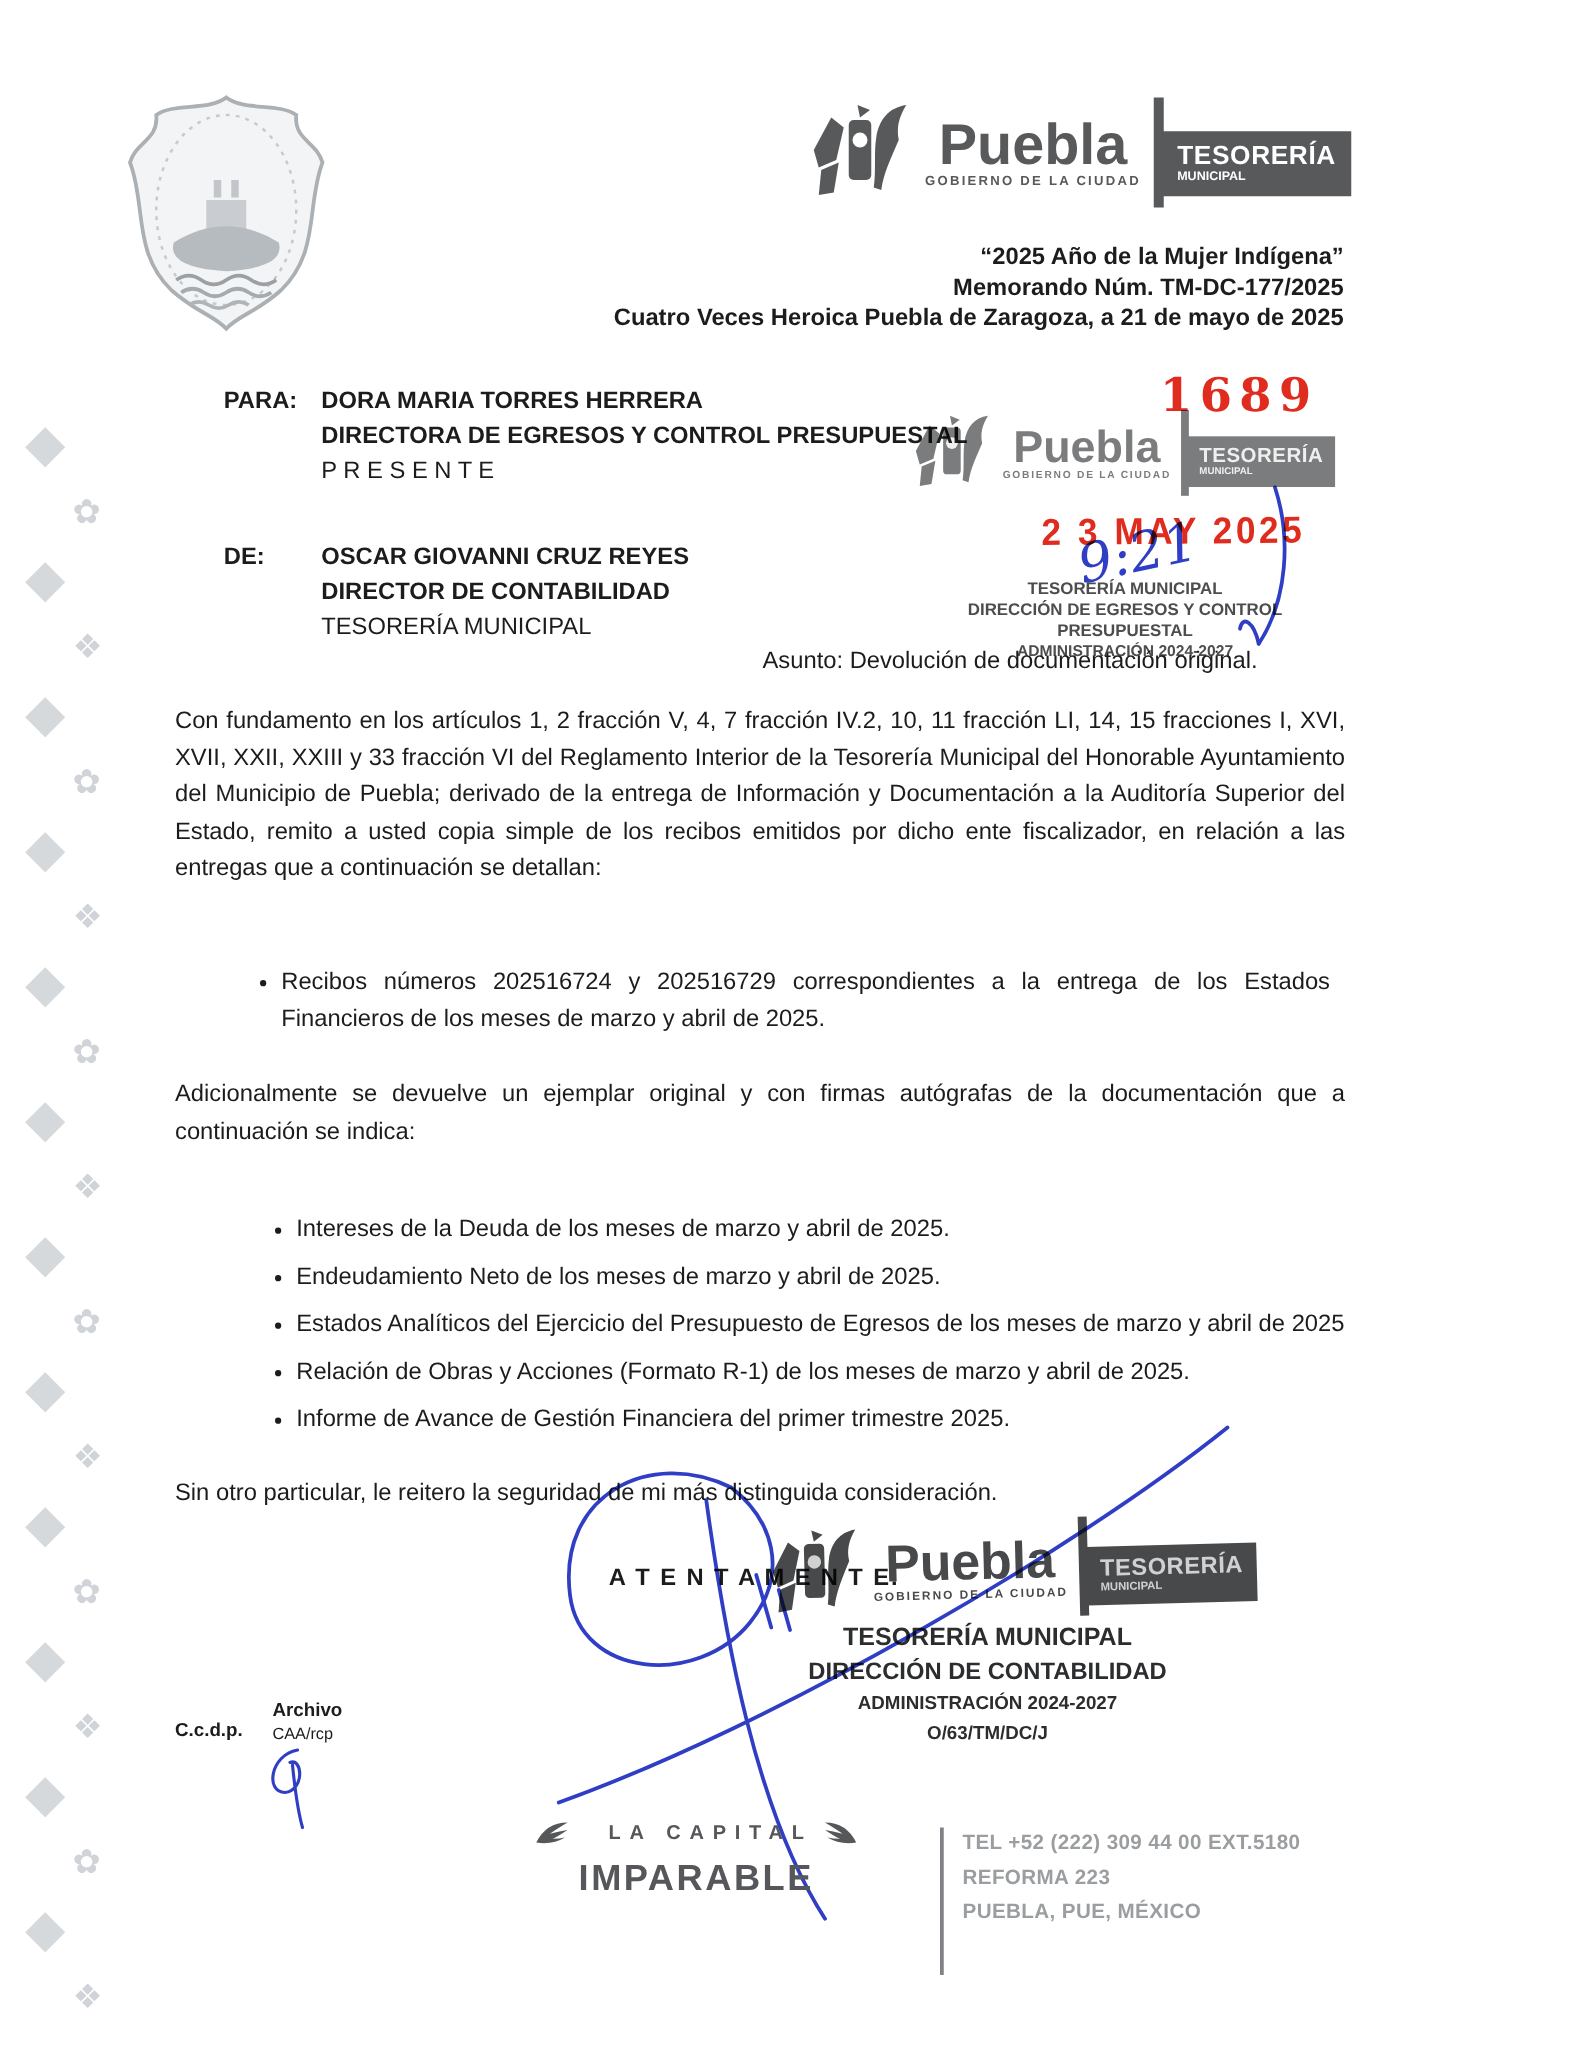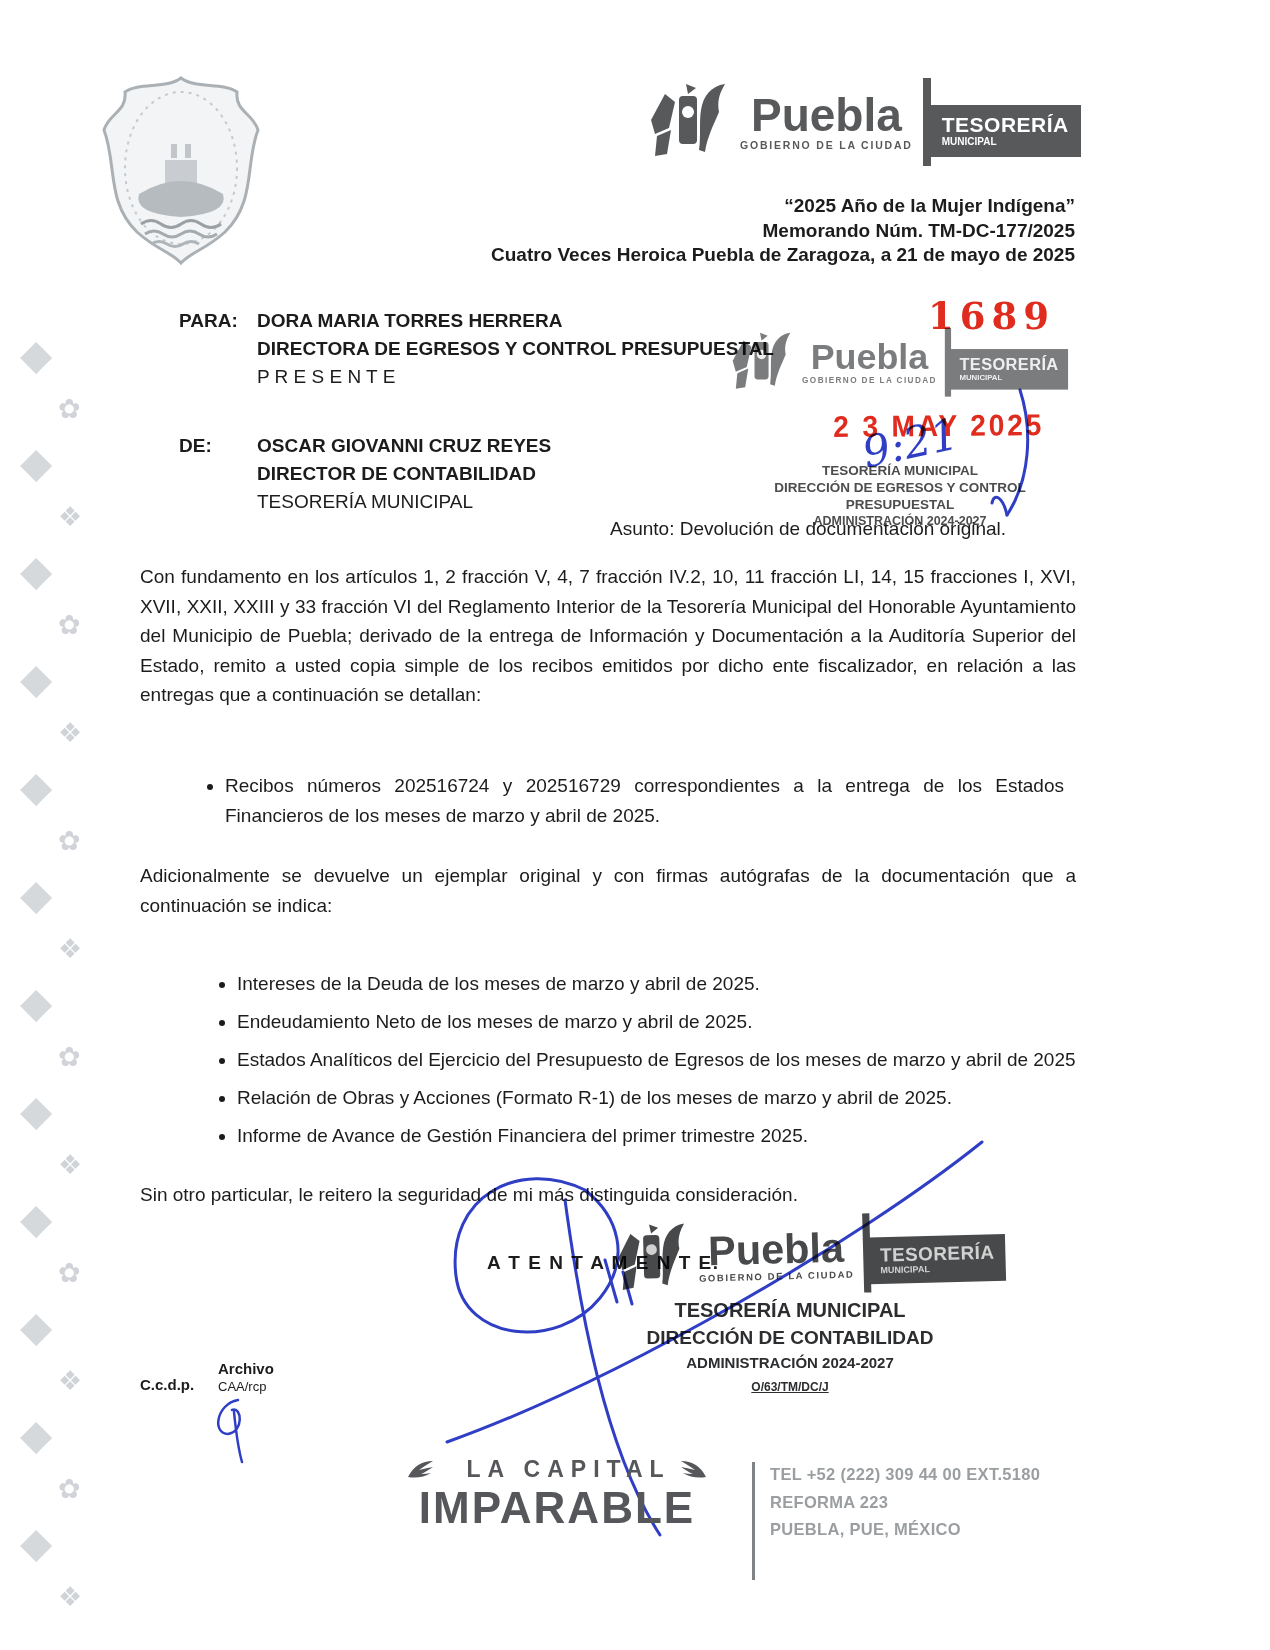--- a/index.html
+++ b/index.html
@@ -70,33 +70,33 @@
   ul.blist li{font-size:19px;line-height:29.5px;text-align:justify;margin-bottom:8.5px;}
   .blist-wrap1{left:128px;top:771px;width:936px;}
   .blist-wrap2{left:140px;top:969px;width:936px;}
 
   
   .salutation{left:487px;top:1252px;font-size:19px;font-weight:bold;letter-spacing:1.5px;}
   .sig-stamp-text{left:610px;top:1297px;width:360px;text-align:center;color:#2c2d2f;mix-blend-mode:multiply;}
   .sig-stamp-text .l1{font-size:20px;font-weight:bold;line-height:27px;}
   .sig-stamp-text .l2{font-size:19px;font-weight:bold;line-height:27px;}
   .sig-stamp-text .l3{font-size:15px;font-weight:bold;line-height:24px;}
-  .sig-stamp-text .l4{font-size:12px;font-weight:bold;line-height:24px;text-decoration:underline;}
+  .sig-stamp-text .l4{font-size:15px;font-weight:bold;line-height:24px;}
 
   
   .cc-block{left:140px;top:1360px;font-size:15px;line-height:18px;}
   .cc-row{display:flex;}
   .cc-label{width:78px;flex:none;font-weight:bold;margin-top:16px;}
   .cc-initials{font-size:13px;font-weight:normal;}
 
   
   .capital-block{left:388px;top:1456px;width:338px;text-align:center;color:#55575a;}
   .capital-row{display:flex;align-items:center;justify-content:center;gap:9px;}
-  .capital-text{font-size:23px;font-weight:bold;letter-spacing:7px;margin-left:23px;}
-  .imparable{font-size:44px;font-weight:bold;letter-spacing:2px;line-height:48px;margin-top:1px;}
+  .capital-text{font-size:16px;font-weight:bold;letter-spacing:7px;margin-left:23px;}
+  .imparable{font-size:29px;font-weight:bold;letter-spacing:2px;line-height:48px;margin-top:1px;}
   .footer-divider{left:752px;top:1462px;height:118px;border-left:3px solid #808386;}
   .footer-contact{left:770px;top:1461px;font-size:16.5px;font-weight:bold;line-height:27.5px;
                   color:var(--footer-gray);letter-spacing:0.3px;}
 
   svg{display:block;}
   .ink-overlay{mix-blend-mode:multiply;pointer-events:none;}
 </style>
 </head>
 <body>
 

